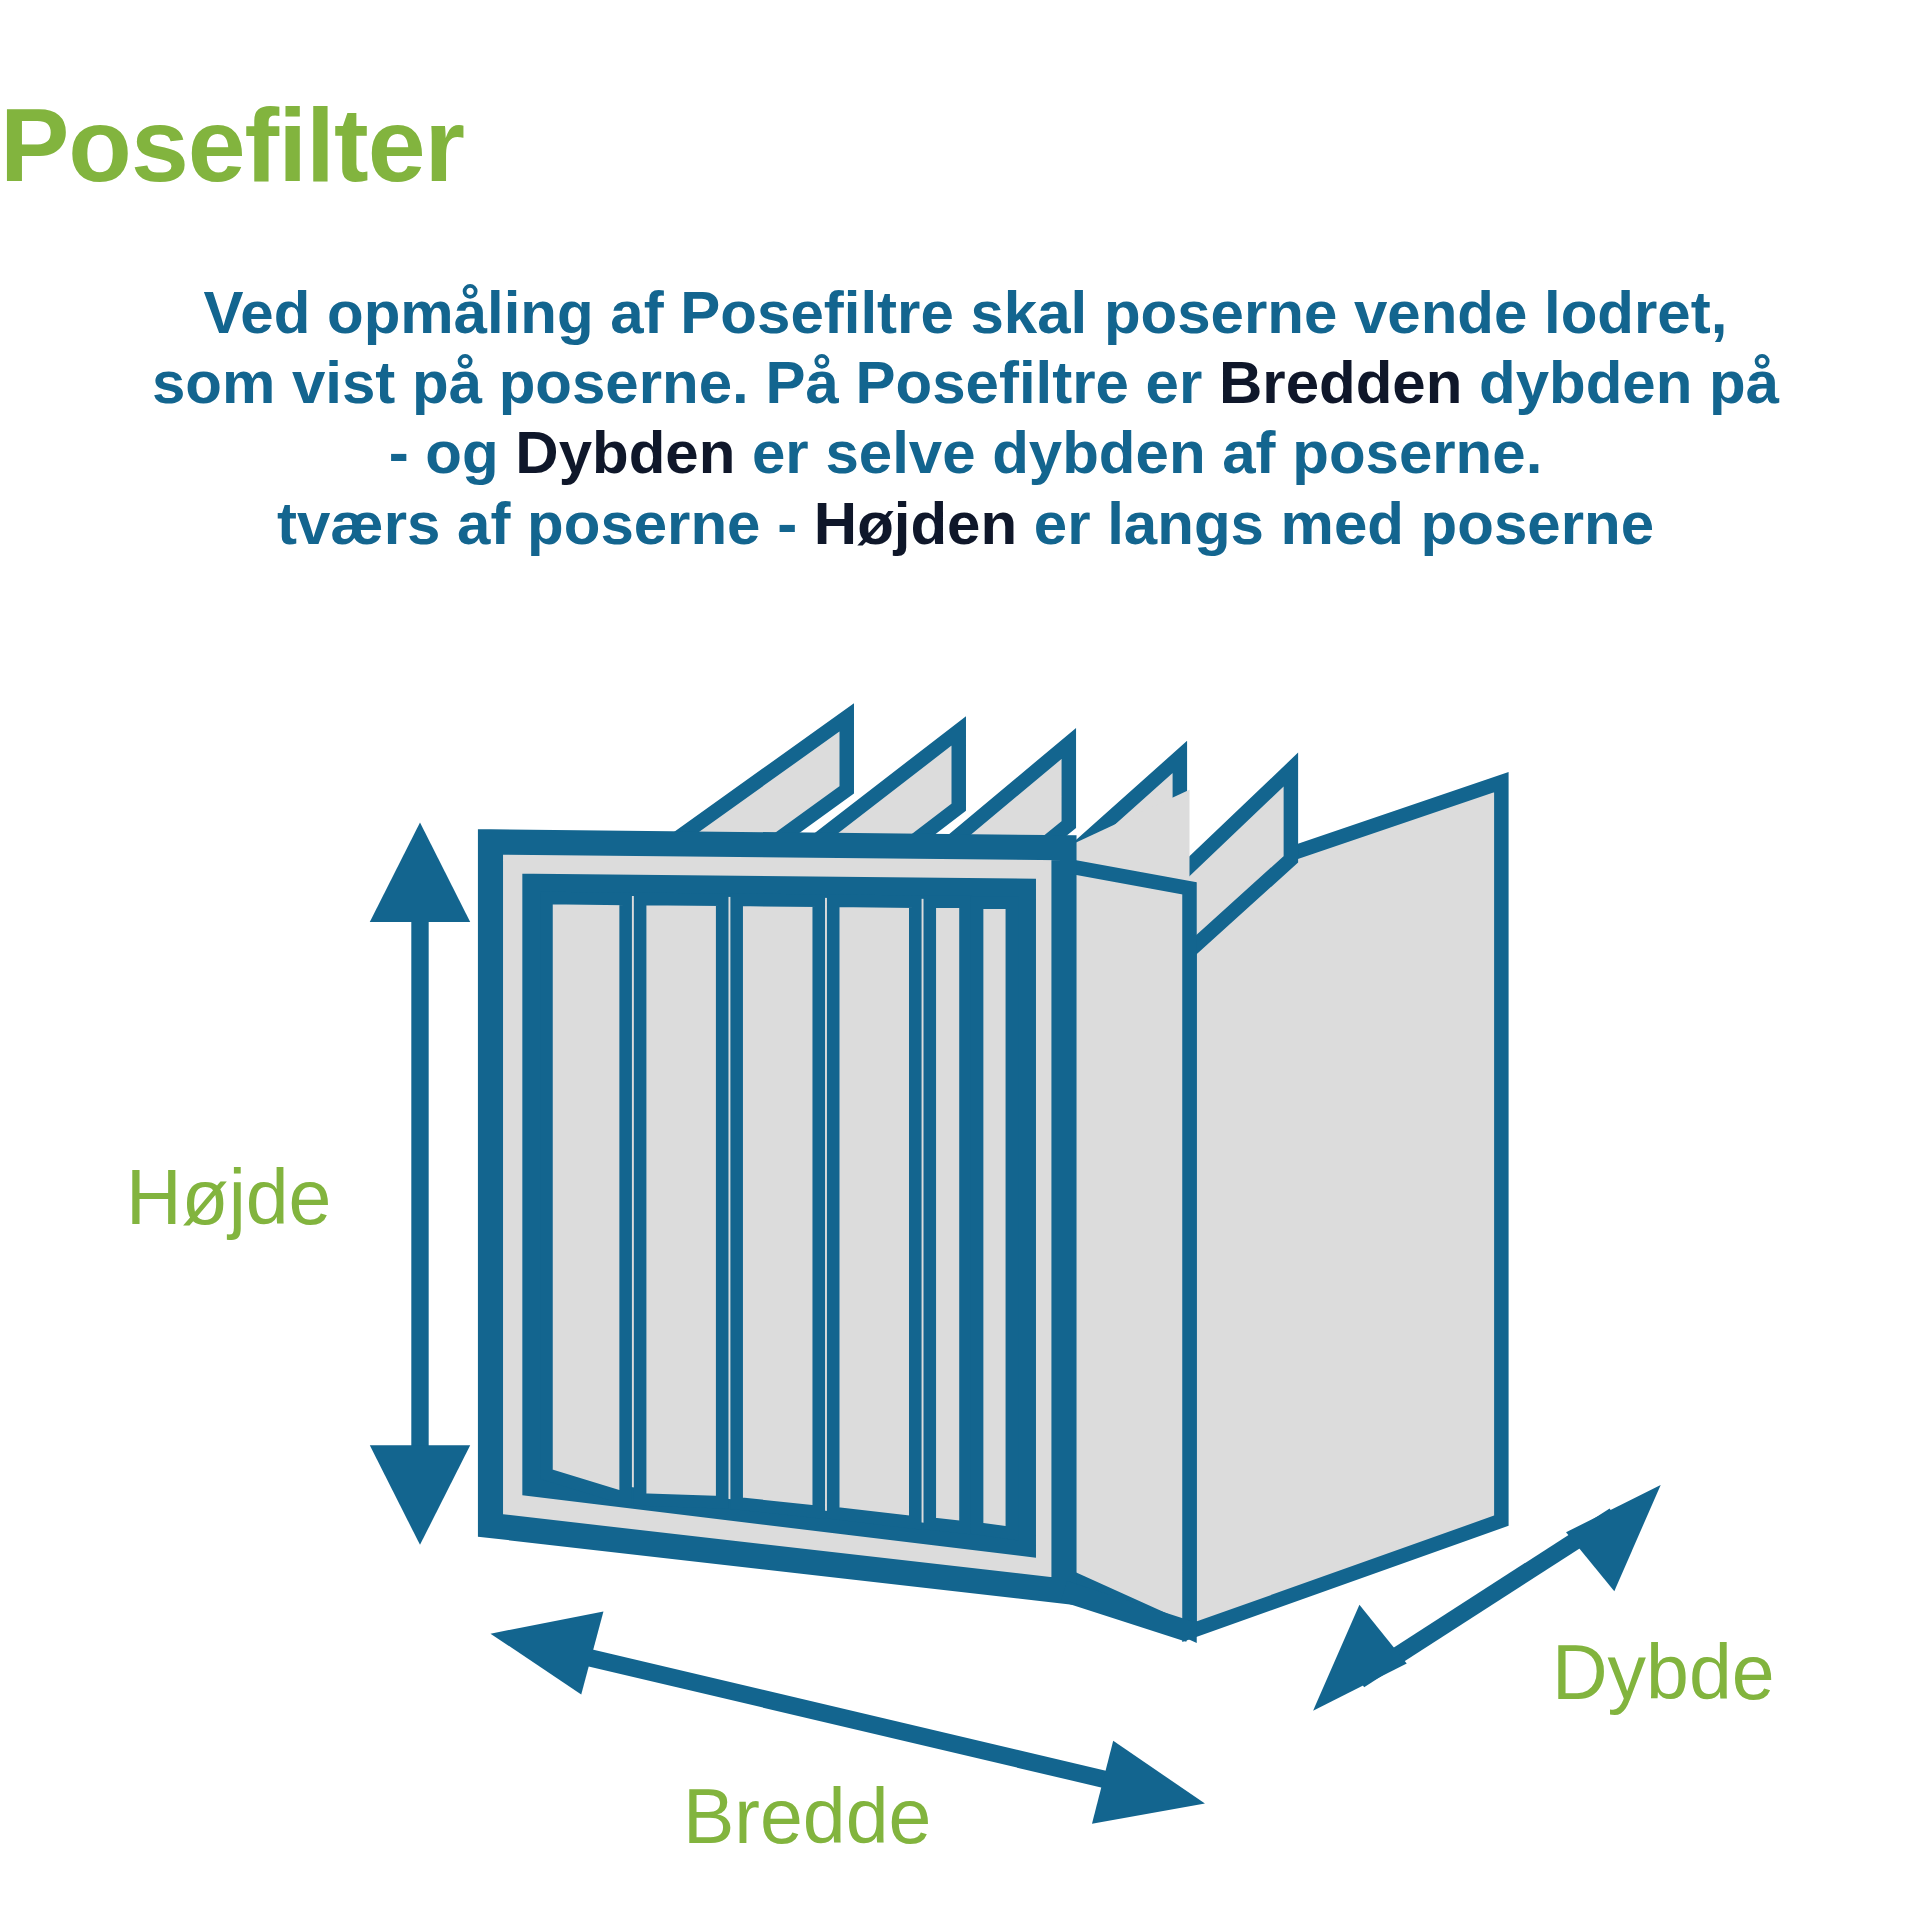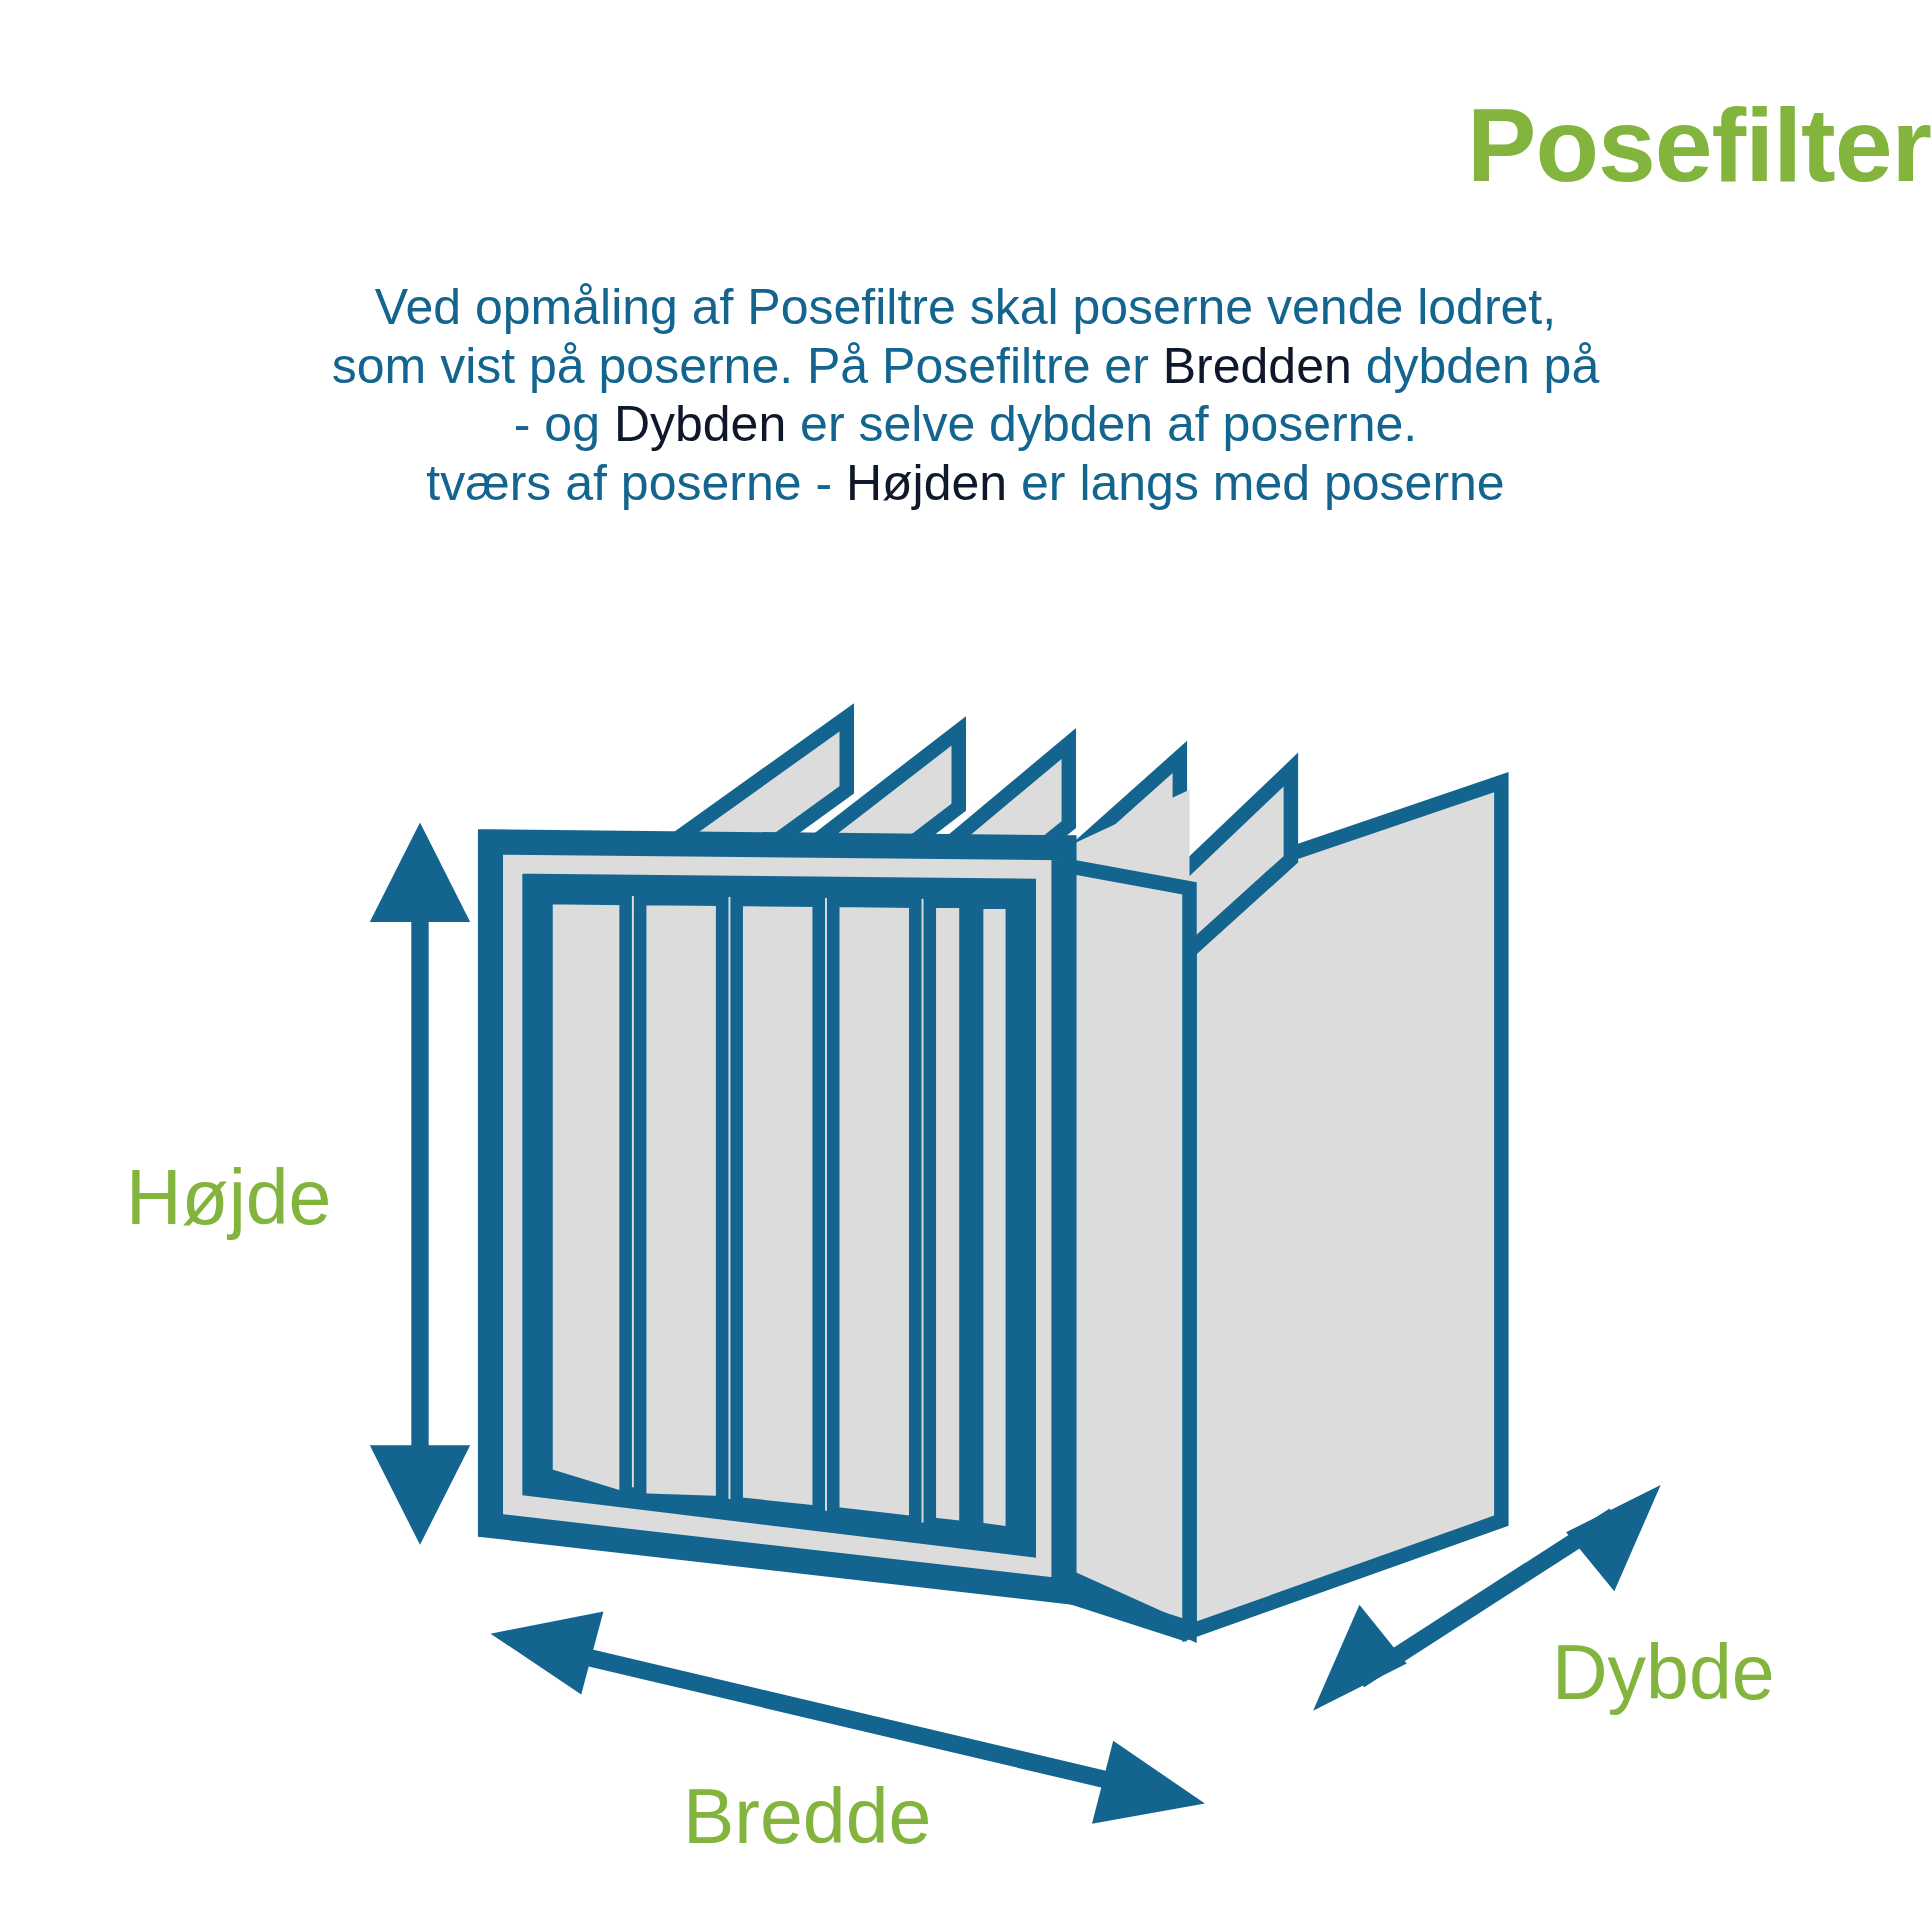--- a/index.html
+++ b/index.html
@@ -11,35 +11,35 @@
     position:relative;
   }
   #page{
     position:relative;
     width:1931px;height:1931px;
     background:#ffffff;
   }
   .title{
     position:absolute;
     top:93px;left:0;width:1931px;
-    text-align:right;
+    text-align:left;
     font-size:104px;
     font-weight:bold;
     color:#82b43e;
     letter-spacing:-1px;
     line-height:1.0;
   }
   .intro{
     position:absolute;
     top:278px;left:87px;width:1757px;
     text-align:center;
-    font-size:50px;
+    font-size:60px;
     line-height:1.17;
     color:#13658f;
-    font-weight:normal;
+    font-weight:bold;
   }
   .intro .hl{color:#0f172a;}
   .diagram{
     position:absolute;
     top:0;left:0;
     width:1931px;height:1931px;
   }
   .lbl{
     position:absolute;
     color:#82b43e;

